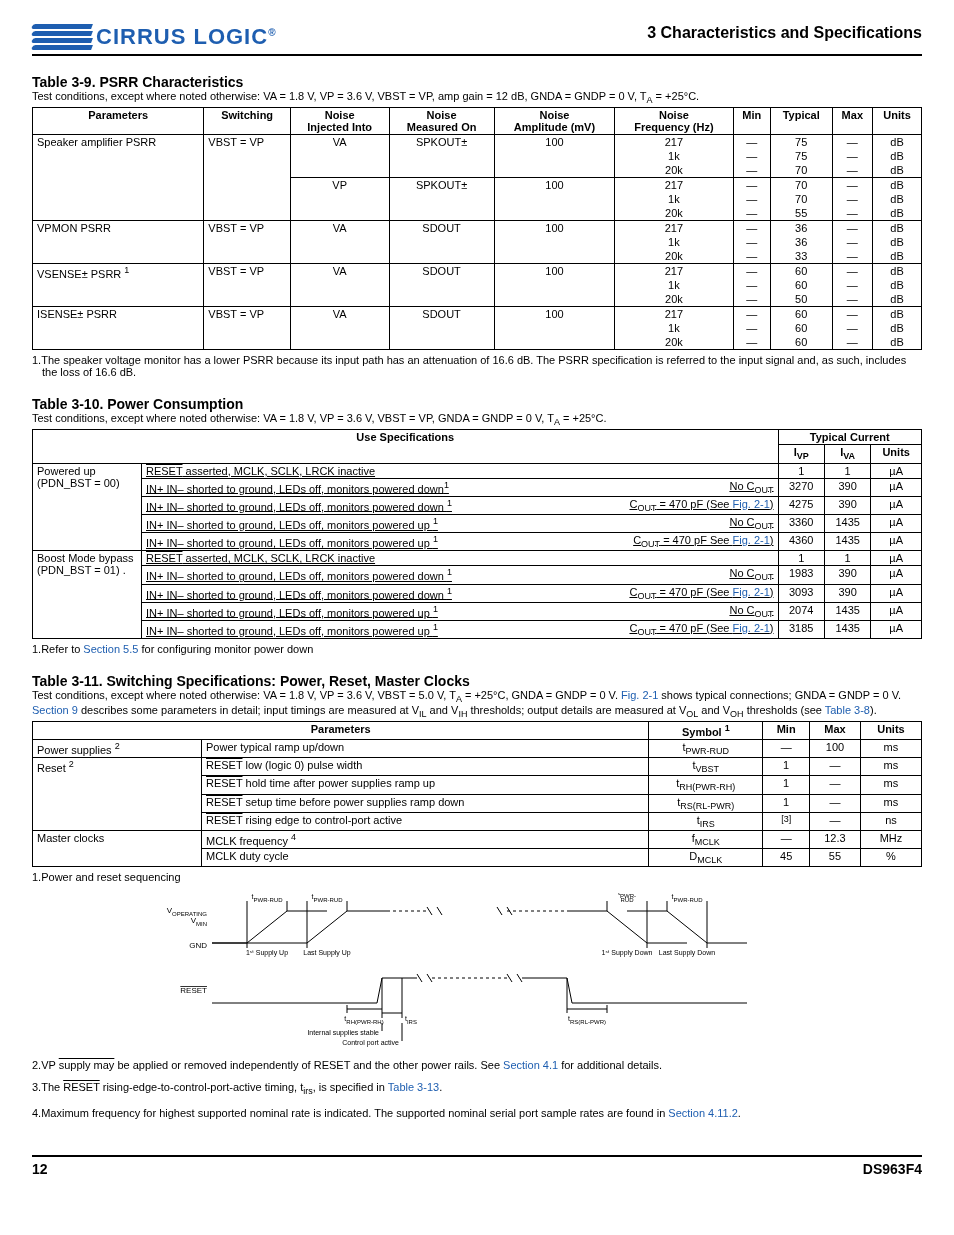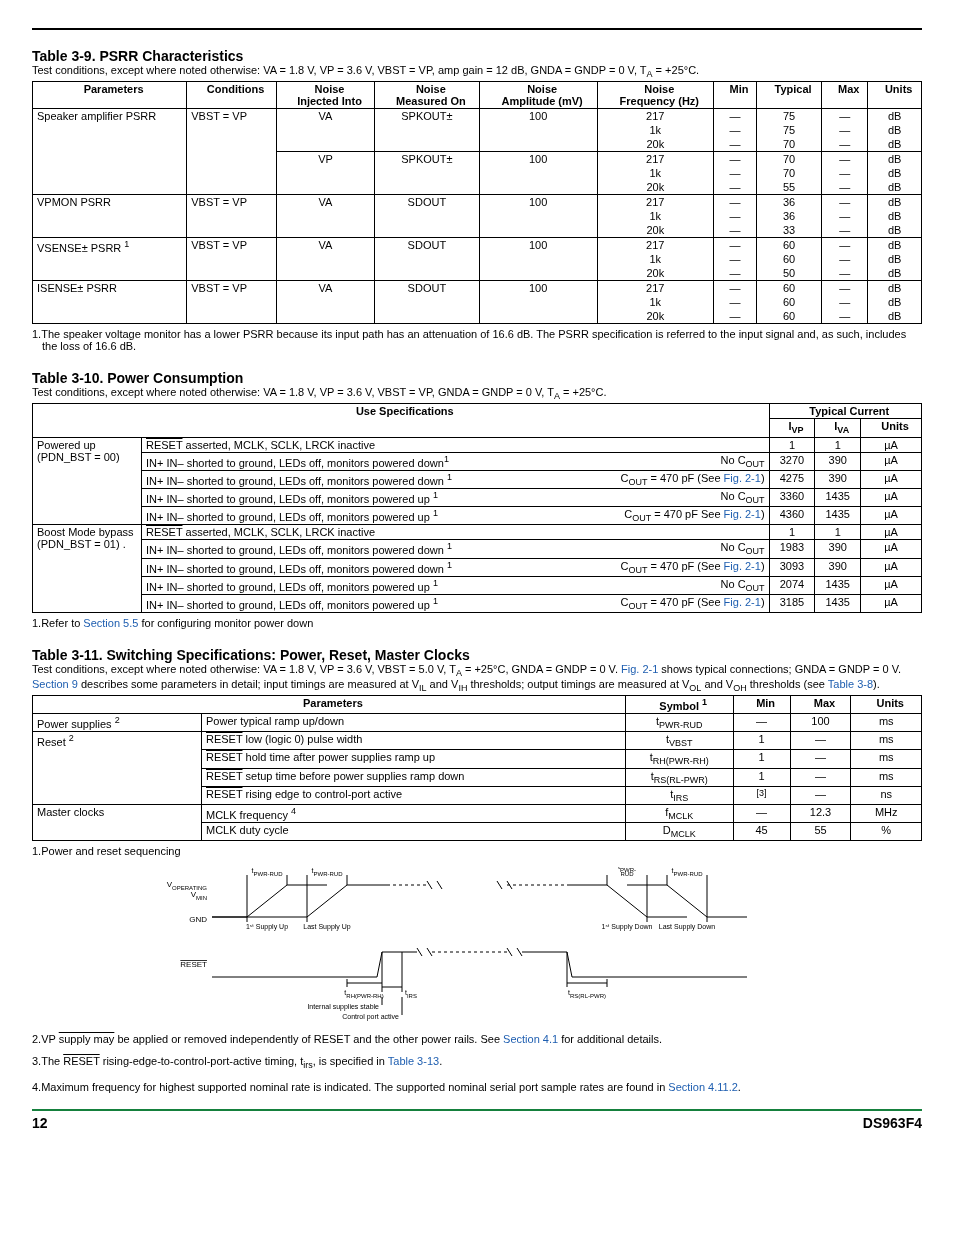--- a/index.html
+++ b/index.html
@@ -71,67 +71,77 @@
     font-size: 11px;
   }
   th, td {
     border: 1px solid #000;
     padding: 1px 4px;
     vertical-align: top;
   }
   th {
     font-weight: bold;
     text-align: center;
-    padding-left: 12px;
   }
   .center { text-align: center; }
   .footnote {
     font-size: 11px;
     margin: 4px 0 10px 10px;
     text-indent: -10px;
   }
   .link { color: #1e5eb0; }
   .overline { text-decoration: overline; }
   sub { font-size: 9px; }
   sup { font-size: 9px; }
   .footer {
-    border-top: 2px solid #15803d;
-    margin-top: 16px;
+    border-top: 2px solid #000000;
+    margin-top: 36px;
     padding-top: 4px;
     display: flex;
     justify-content: space-between;
     font-weight: bold;
     font-size: 14px;
   }
   .use-config-cell {
     display: flex;
     justify-content: space-between;
+    text-decoration: underline;
   }
   .diagram {
     margin: 6px auto;
     display: block;
   }
 </style>
 </head>
 <body>
 
 <div class="header">
+  <div class="logo-box">
+    <div class="logo-waves">
+      <div></div>
+        <div></div>
+        <div></div>
+        <div></div>
+    </div>
+    <span class="logo-text"><span>CIRRUS LOGIC</span><sup>®</sup></span>
+  </div>
   <div class="header-right">
+    <div class="doc-subtitle">3 Characteristics and Specifications</div>
   </div>
 </div>
 
 <div class="tbl-title">Table 3-9. PSRR Characteristics</div>
 <div class="tbl-cond">
   <span>Test conditions, except where noted otherwise: VA = 1.8 V, VP = 3.6 V, VBST = VP, amp gain = 12 dB, GNDA = GNDP = 0 V, T</span><sub>A</sub><span> = +25°C.</span>
 </div>
 <table id="t39">
     <tbody>
       <tr>
         <th>Parameters</th>
-        <th>Conditions</th>
+        <th>Switching</th>
         <th>Noise<br>Injected Into</th>
         <th>Noise<br>Measured On</th>
         <th>Noise<br>Amplitude (mV)</th>
         <th>Noise<br>Frequency (Hz)</th>
         <th>Min</th>
         <th>Typical</th>
         <th>Max</th>
         <th>Units</th>
       </tr>
       <tr>
@@ -396,21 +406,21 @@
     </tbody>
   </table>
 <div class="footnote">
   <span>1.Refer to </span><span class="link">Section 5.5</span><span> for configuring monitor power down</span>
 </div>
 
 <div class="tbl-title">Table 3-11. Switching Specifications: Power, Reset, Master Clocks</div>
 <div class="tbl-cond">
   <span>Test conditions, except where noted otherwise: VA = 1.8 V, VP = 3.6 V, VBST = 5.0 V, T</span><sub>A</sub><span> = +25°C, GNDA = GNDP = 0 V. </span>
   <span class="link">Fig. 2-1</span><span> shows typical connections; GNDA = GNDP = 0 V. </span>
-  <span class="link">Section 9</span><span> describes some parameters in detail; input timings are measured at V</span><sub>IL</sub><span> and V</span><sub>IH</sub><span> thresholds; output timings are measured at V</span><sub>OL</sub><span> and V</span><sub>OH</sub><span> thresholds (see </span>
+  <span class="link">Section 9</span><span> describes some parameters in detail; input timings are measured at V</span><sub>IL</sub><span> and V</span><sub>IH</sub><span> thresholds; output details are measured at V</span><sub>OL</sub><span> and V</span><sub>OH</sub><span> thresholds (see </span>
   <span class="link">Table 3-8</span><span>).</span>
 </div>
 <table id="t311">
     <tbody>
       <tr>
         <th colspan="2">Parameters</th>
         <th>Symbol <sup>1</sup></th>
         <th>Min</th>
         <th>Max</th>
         <th>Units</th>

